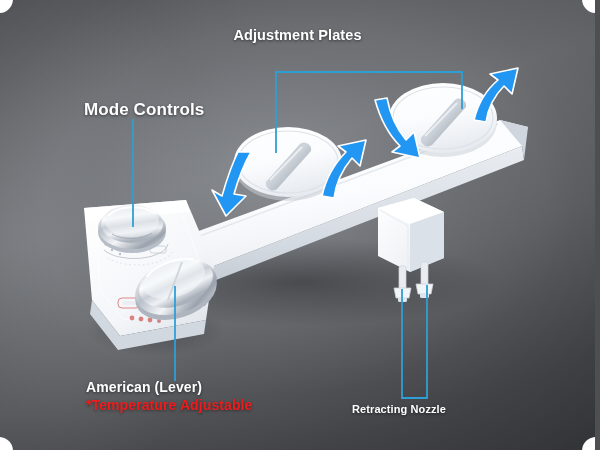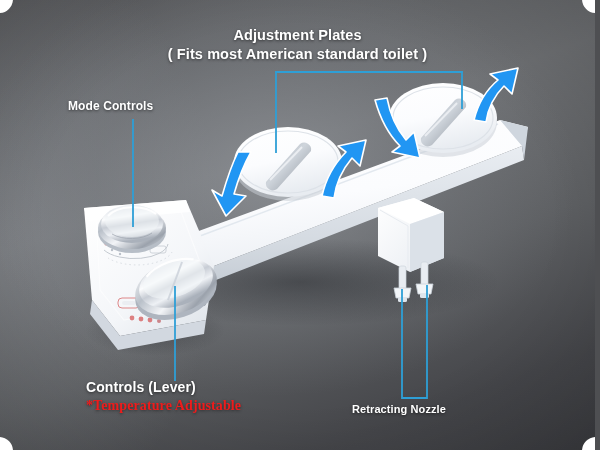--- a/index.html
+++ b/index.html
@@ -21,23 +21,23 @@
     background:radial-gradient(ellipse 560px 420px at 50% 48%, rgba(0,0,0,0) 45%, rgba(0,0,0,.28) 100%);}
   .corner{position:absolute;width:26px;height:26px;background:#fff;}
   .c-tl{top:-13px;left:-13px;border-radius:0 0 14px 0;}
   .c-tr{top:-13px;right:-13px;border-radius:0 0 0 14px;}
   .c-bl{bottom:-13px;left:-13px;border-radius:0 14px 0 0;}
   .c-br{bottom:-13px;right:-13px;border-radius:14px 0 0 0;}
 
   
   .label{position:absolute;color:#fff;font-weight:bold;letter-spacing:.1px;
     text-shadow:0 1px 3px rgba(0,0,0,.55);line-height:1.28;white-space:nowrap;}
-  .label .red{color:#ee1c1c;text-shadow:0 1px 3px rgba(0,0,0,.45);font-family:Liberation Serif, serif;}
+  .label .red{color:#ee1c1c;text-shadow:0 1px 3px rgba(0,0,0,.45);}
   #lbl-plates{top:26px;left:50%;transform:translateX(-50%);text-align:center;font-size:14.5px;}
-  #lbl-mode{top:99px;left:68px;font-size:12px;}
+  #lbl-mode{top:99px;left:84px;font-size:17px;}
   #lbl-pressure{top:379px;left:86px;font-size:14px;}
   #lbl-nozzle{top:402px;left:352px;font-size:11px;}
 
   
   .ov{position:absolute;inset:0;width:600px;height:450px;pointer-events:none;}
 </style>
 </head>
 <body>
 
 <div id="stage">
@@ -207,29 +207,28 @@
       <path d="M322,196 C326,178 334,164 346,152 L338,146 L366,140 L360,166 L352,158 C342,170 336,182 334,198 Z"></path>
 
       <path d="M375,100 C380,118 388,134 400,146 L392,152 L420,158 L414,132 L406,140 C396,128 390,114 387,98 Z"></path>
 
       <path d="M474,120 C478,104 486,90 498,80 L490,74 L518,68 L512,94 L504,86 C494,96 488,108 486,122 Z"></path>
     </g>
   </svg>
 
   <div class="label" id="lbl-plates">
     <div>Adjustment Plates</div>
-    <div>( Fits most American standard toilet )</div>
   </div>
 
   <div class="label" id="lbl-mode">
     <div>Mode Controls</div>
   </div>
 
   <div class="label" id="lbl-pressure">
-    <div>Controls (Lever)</div>
+    <div>American (Lever)</div>
     <div class="red">*Temperature Adjustable</div>
   </div>
 
   <div class="label" id="lbl-nozzle">
     <div>Retracting Nozzle</div>
   </div>
 
   <div class="corner c-tl"></div>
   <div class="corner c-tr"></div>
   <div class="corner c-bl"></div>

